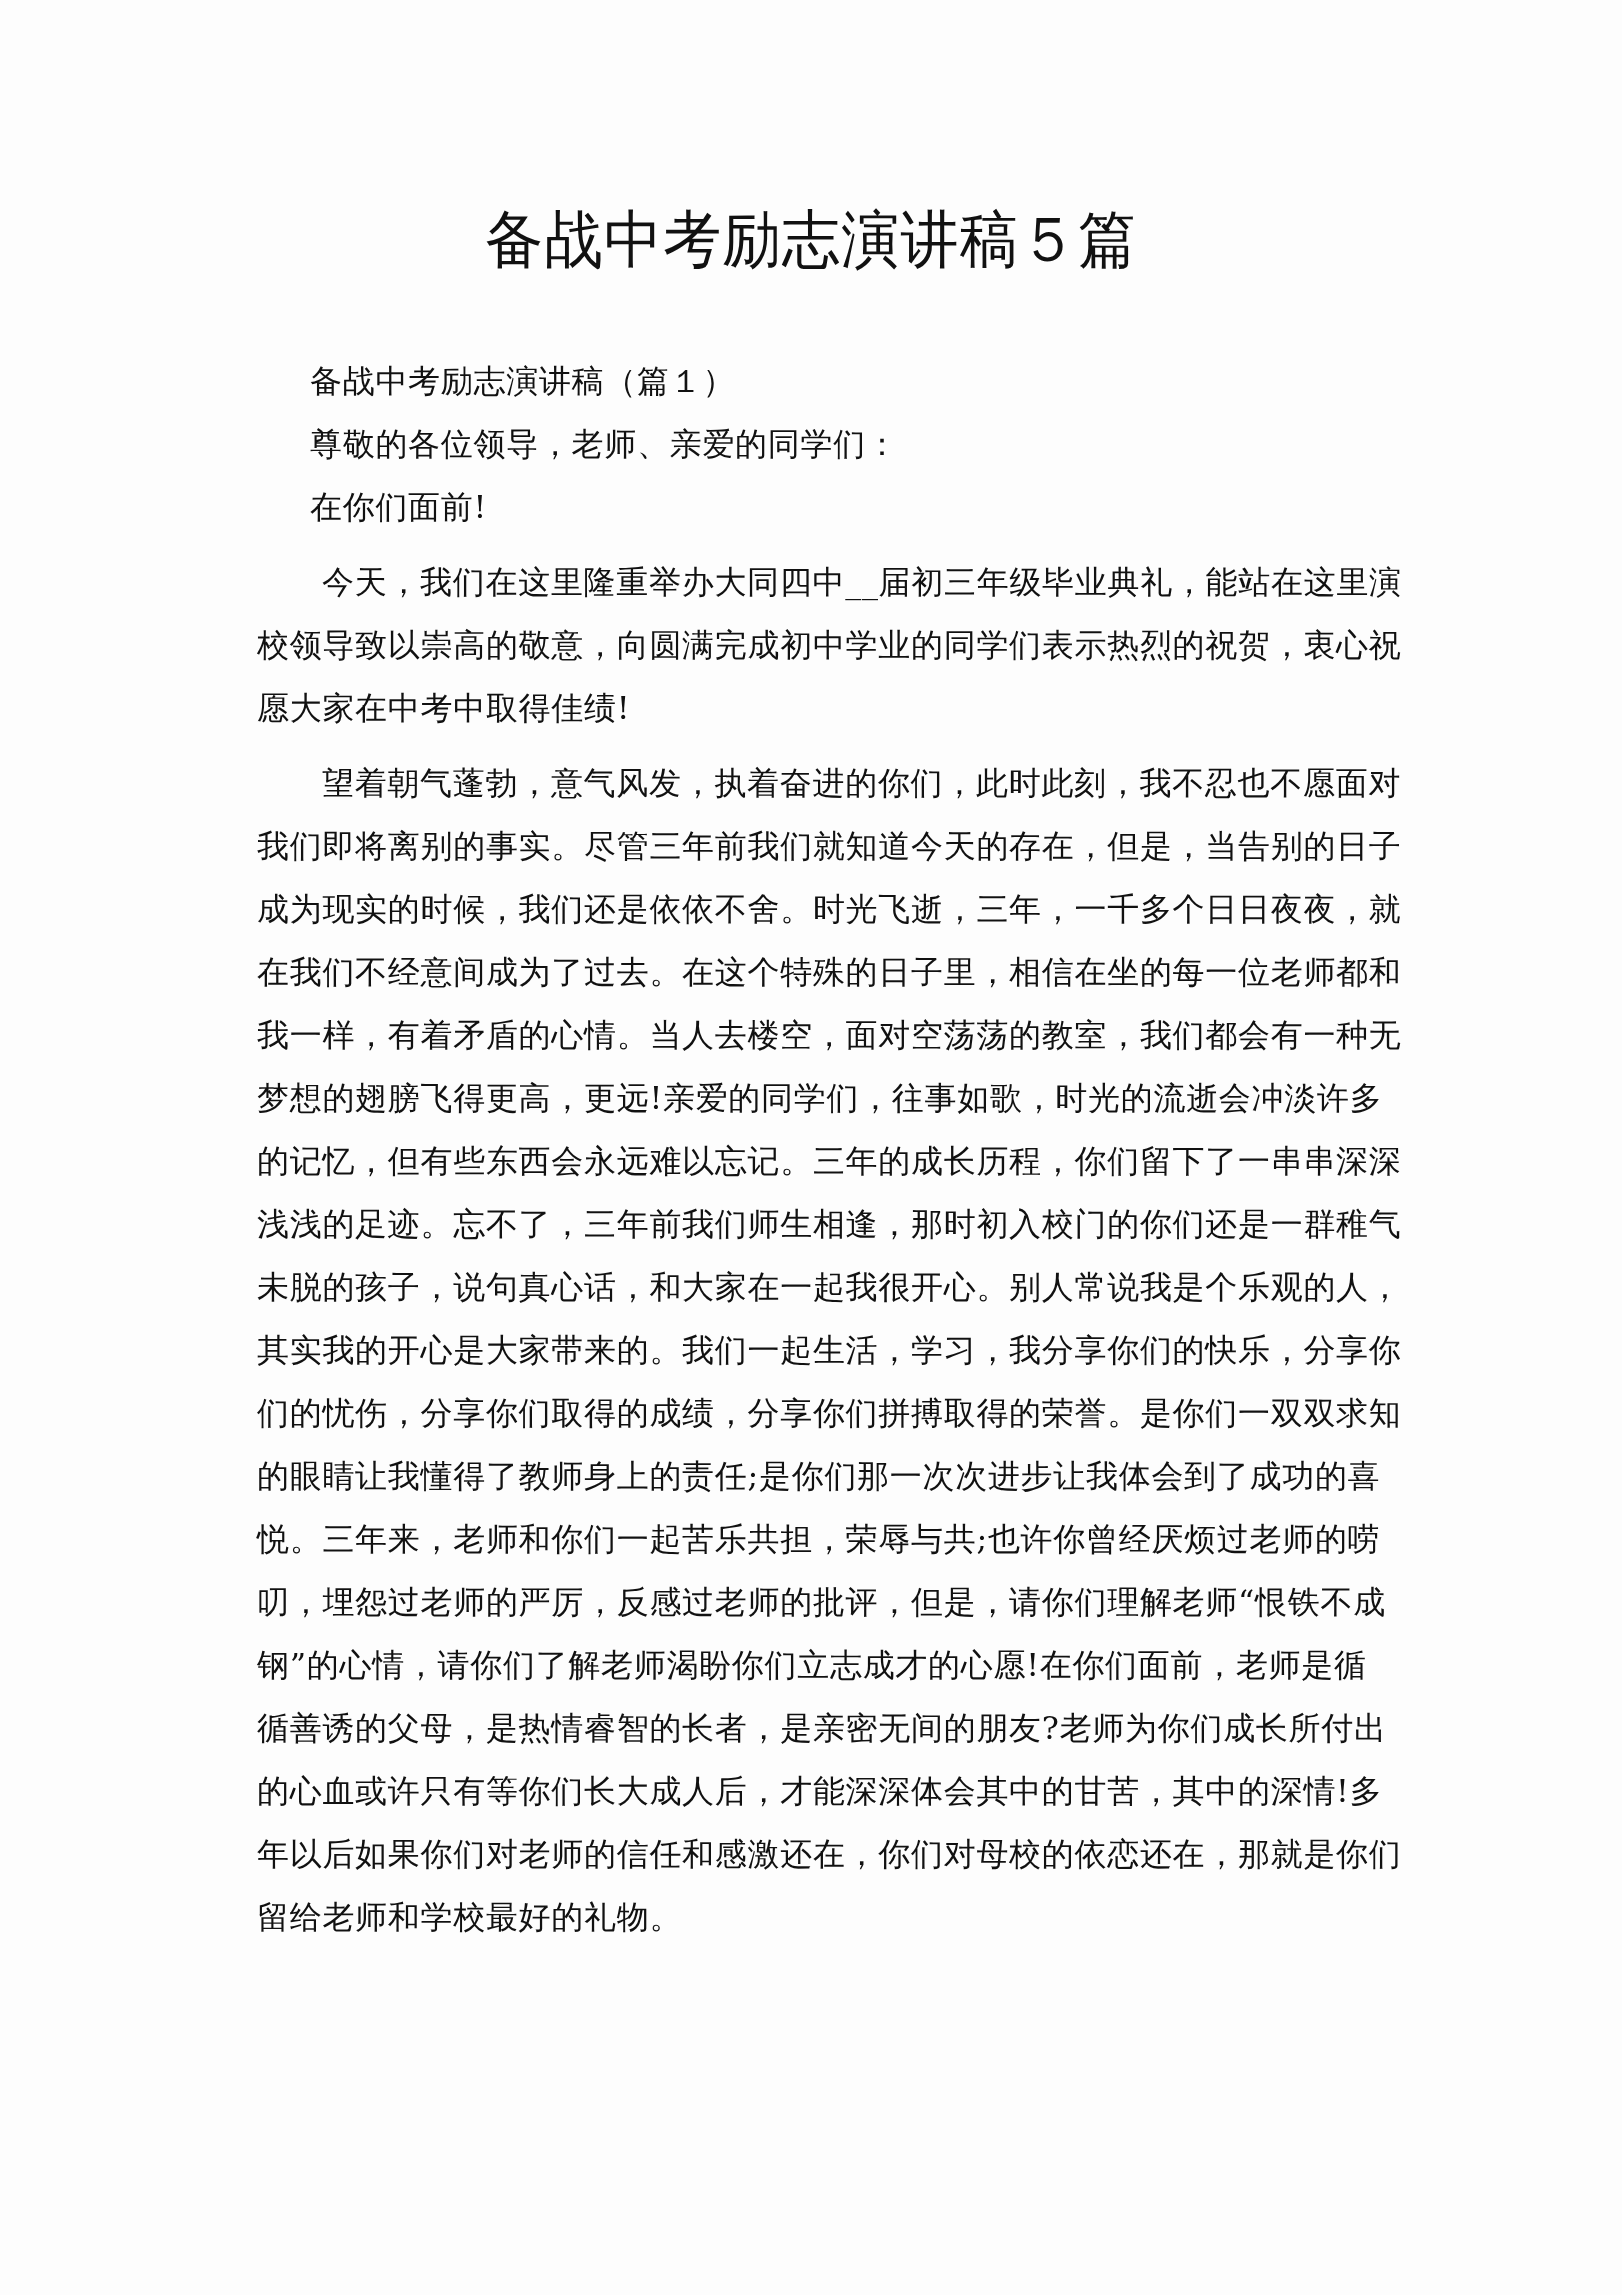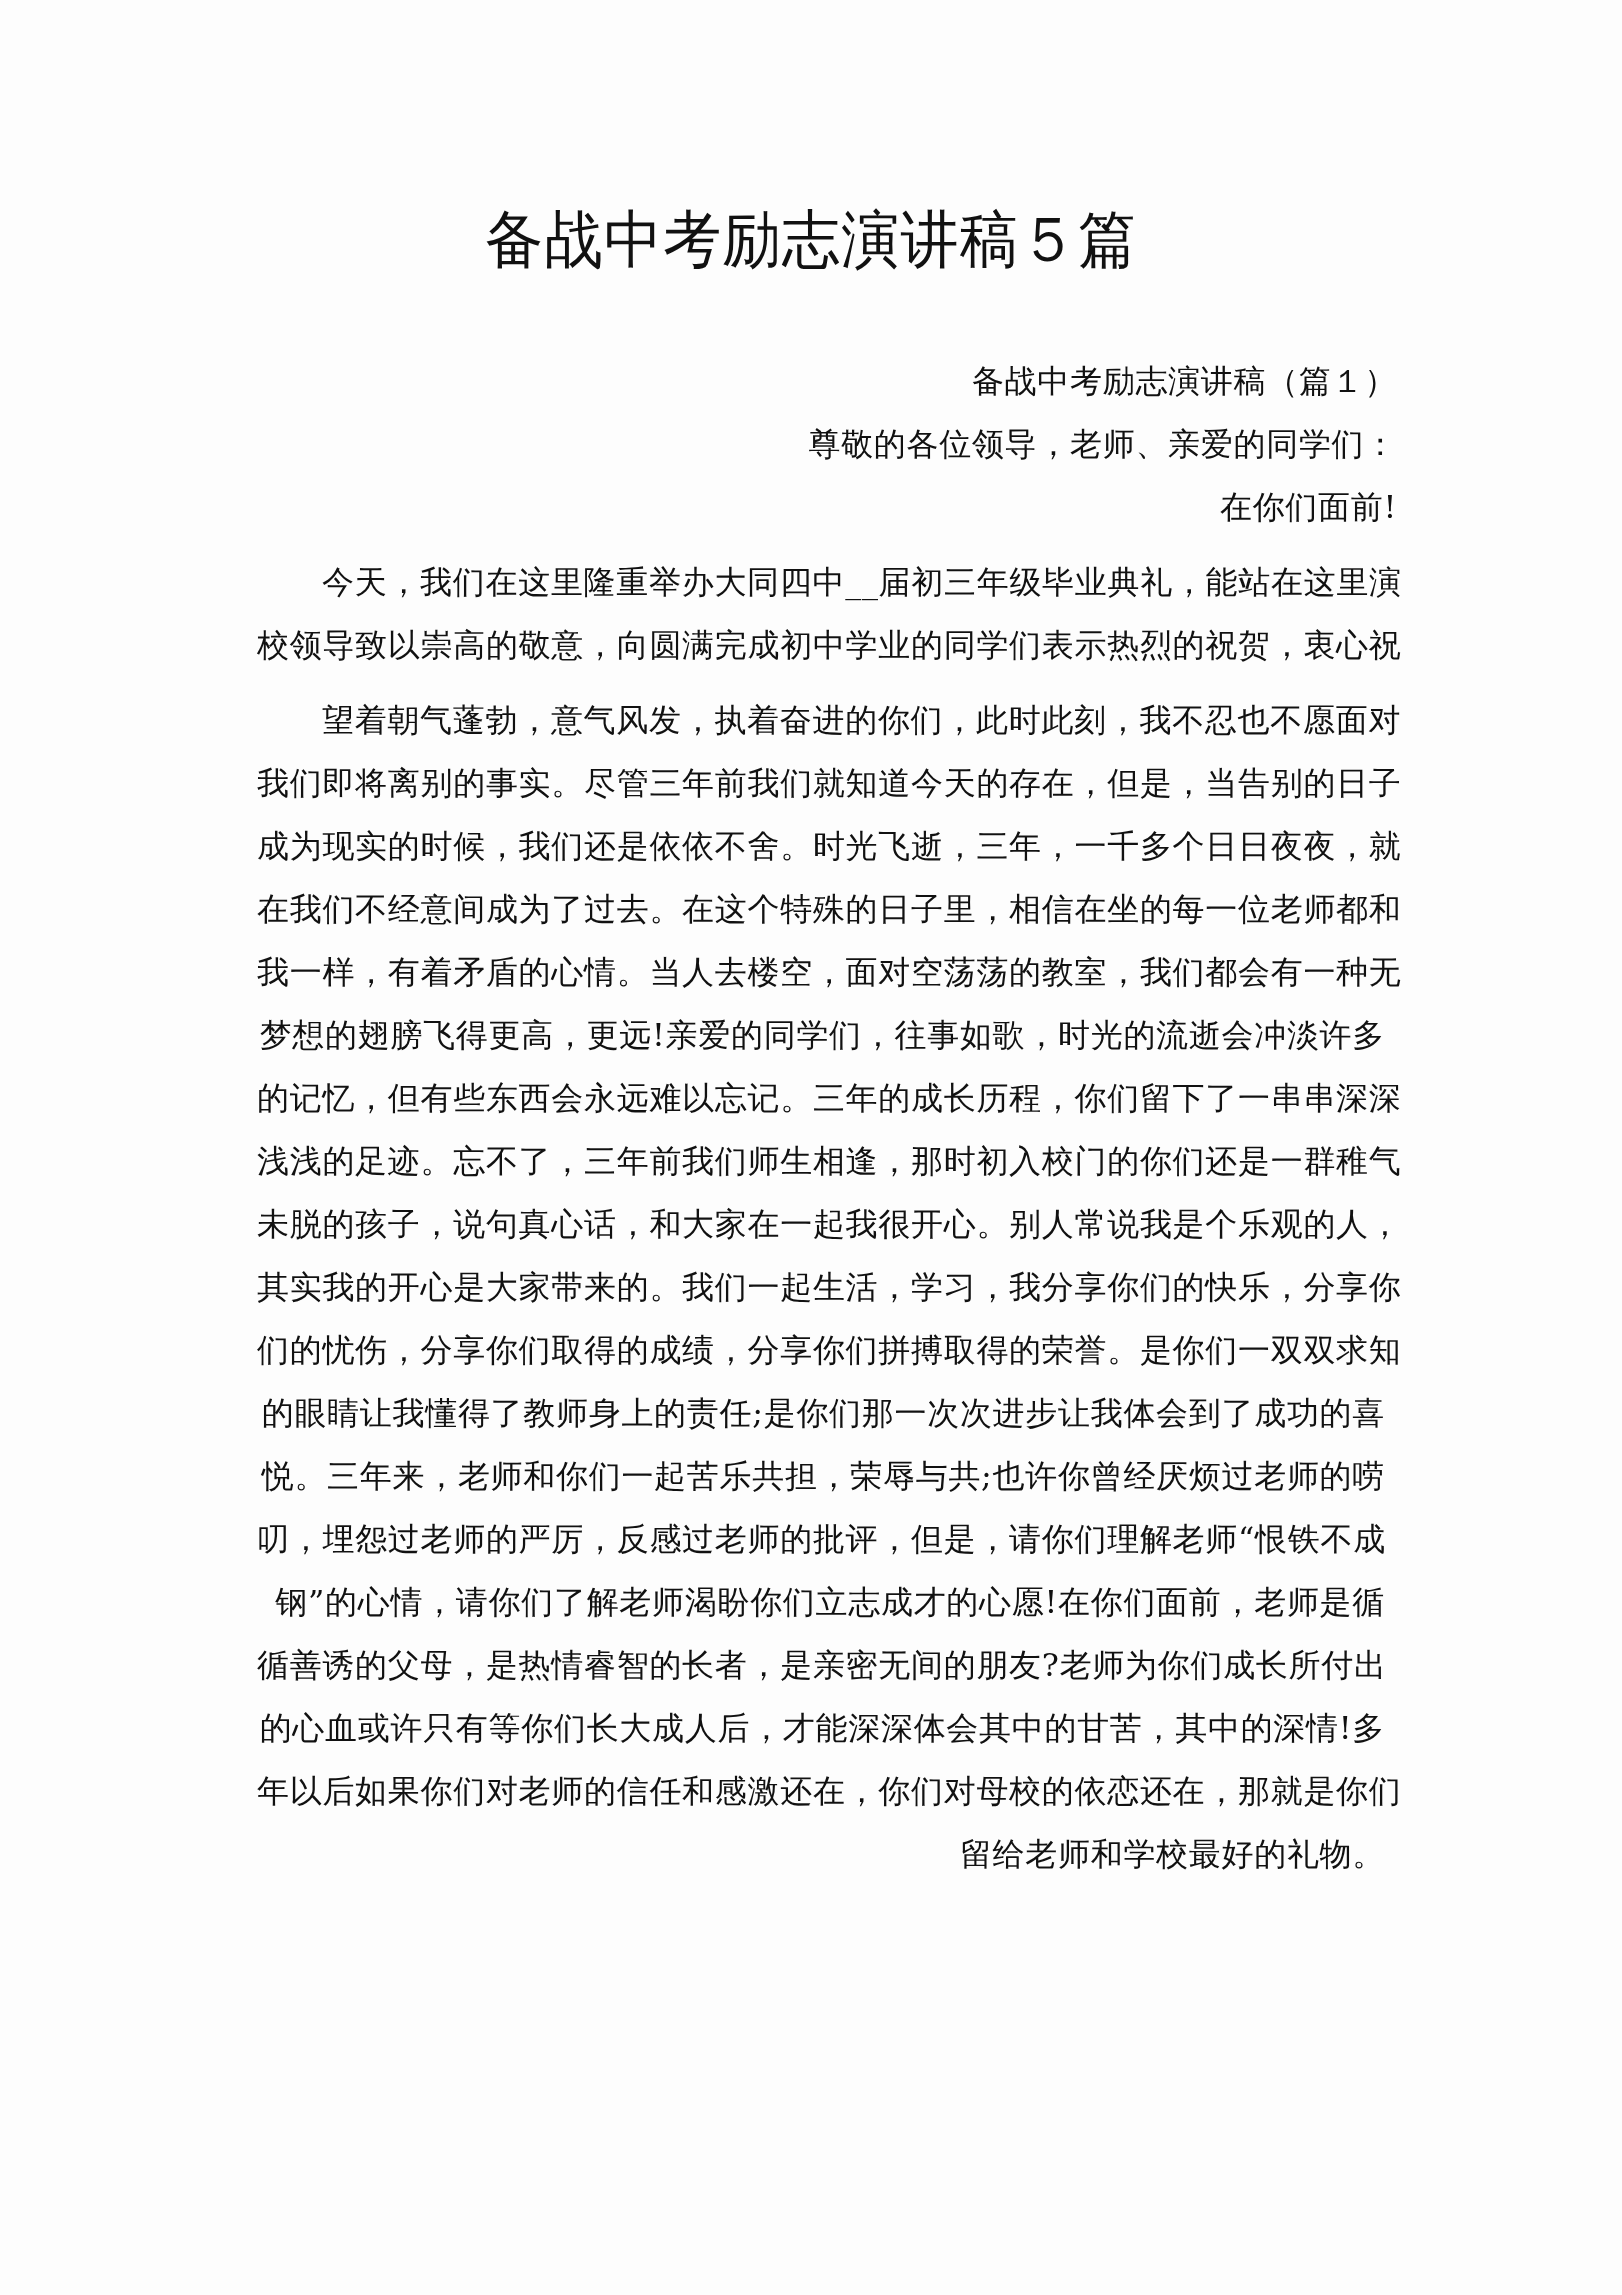--- a/index.html
+++ b/index.html
@@ -41,21 +41,20 @@
     top: 350px;
     width: 1152px;
     font-size: 32px;
     line-height: 63px;
     letter-spacing: 0.7px;
   }
   .line {
     display: block;
     white-space: pre;
     height: 63px;
-    text-align: right;
   }
   .indent {
     padding-left: 65px;
   }
   .para {
     margin: 12px;
   }
 </style>
 </head>
 <body>
@@ -64,20 +63,21 @@
   <h1 class="title">备战中考励志演讲稿５篇</h1>
 
   <div class="body">
     <span class="line indent">备战中考励志演讲稿（篇１）</span>
     <span class="line indent">尊敬的各位领导，老师、亲爱的同学们：</span>
     <span class="line indent">在你们面前!</span>
 
     <div class="para">
       <span class="line indent">今天，我们在这里隆重举办大同四中__届初三年级毕业典礼，能站在这里演</span>
       <span class="line">校领导致以崇高的敬意，向圆满完成初中学业的同学们表示热烈的祝贺，衷心祝</span>
+      <span class="line">愿大家在中考中取得佳绩!</span>
     </div>
 
     <div class="para">
       <span class="line indent">望着朝气蓬勃，意气风发，执着奋进的你们，此时此刻，我不忍也不愿面对</span>
       <span class="line">我们即将离别的事实。尽管三年前我们就知道今天的存在，但是，当告别的日子</span>
       <span class="line">成为现实的时候，我们还是依依不舍。时光飞逝，三年，一千多个日日夜夜，就</span>
       <span class="line">在我们不经意间成为了过去。在这个特殊的日子里，相信在坐的每一位老师都和</span>
       <span class="line">我一样，有着矛盾的心情。当人去楼空，面对空荡荡的教室，我们都会有一种无</span>
       <span class="line">梦想的翅膀飞得更高，更远!亲爱的同学们，往事如歌，时光的流逝会冲淡许多</span>
       <span class="line">的记忆，但有些东西会永远难以忘记。三年的成长历程，你们留下了一串串深深</span>

